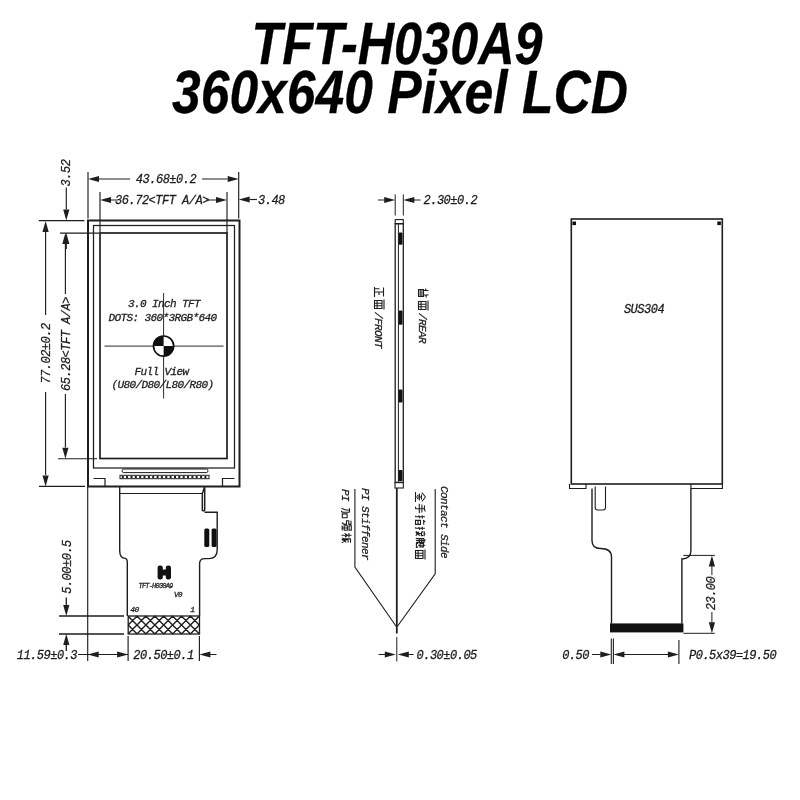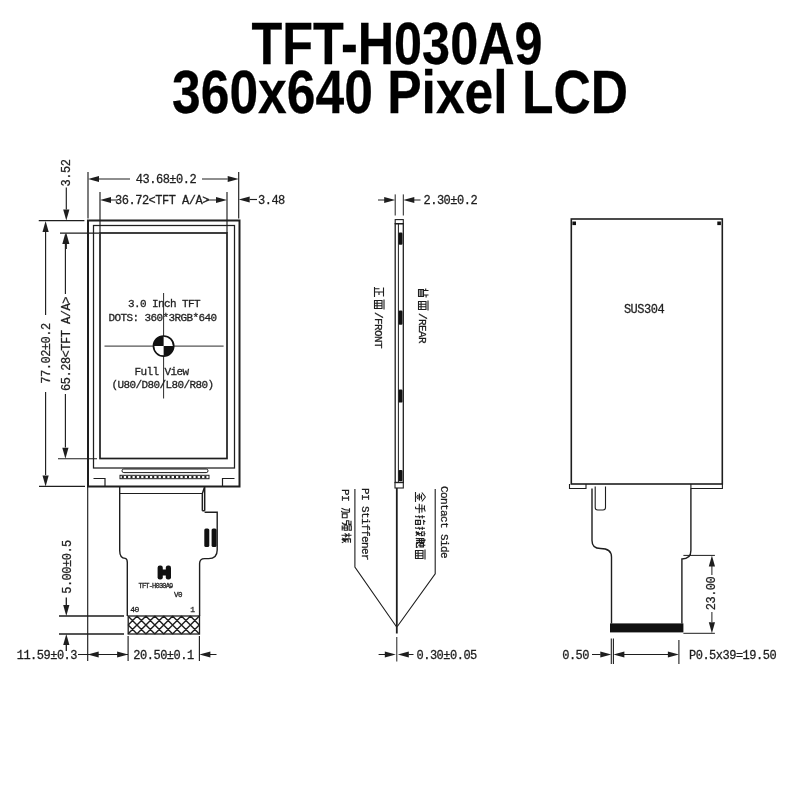--- a/index.html
+++ b/index.html
@@ -1,16 +1,16 @@
 <!DOCTYPE html>
 <html><head>
 <meta charset="utf-8">
 <style>
   html,body{margin:0;padding:0;background:#fff;}
-  #page{width:800px;height:733px;position:relative;background:#fff;overflow:hidden;}
+  #page{width:800px;height:733px;position:relative;background:#fff;overflow:hidden;font-style:italic;}
   svg{position:absolute;left:0;top:0;filter:blur(0.32px);}
   text{font-family:"Liberation Mono", monospace;fill:#1e1e1e;stroke:#1e1e1e;stroke-width:0.28;}
   .dim{font-size:12px;letter-spacing:-0.5px;}
   .cad{font-size:11px;letter-spacing:-0.6px;}
   .ttl{font-family:"Liberation Sans", sans-serif;font-weight:bold;fill:#000;stroke:#000;}
 </style>
 </head>
 <body>
 <div id="page">
 <svg width="800" height="800" viewBox="0 0 800 800">

